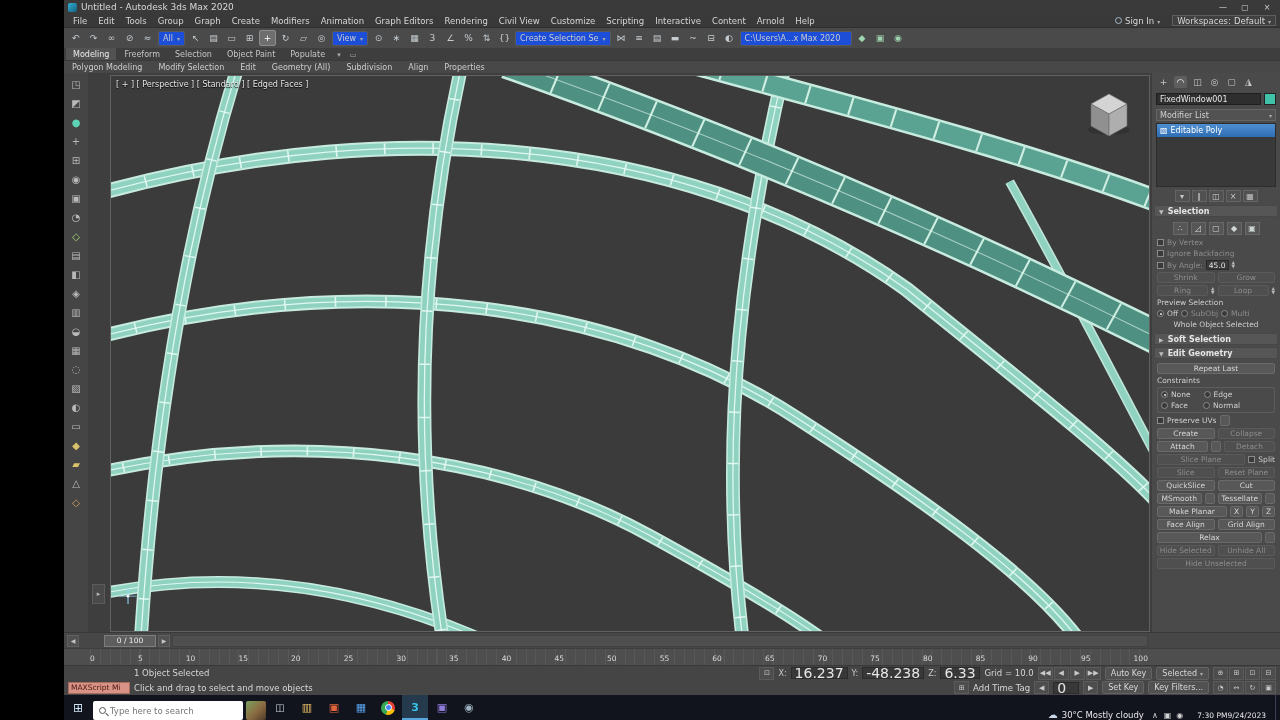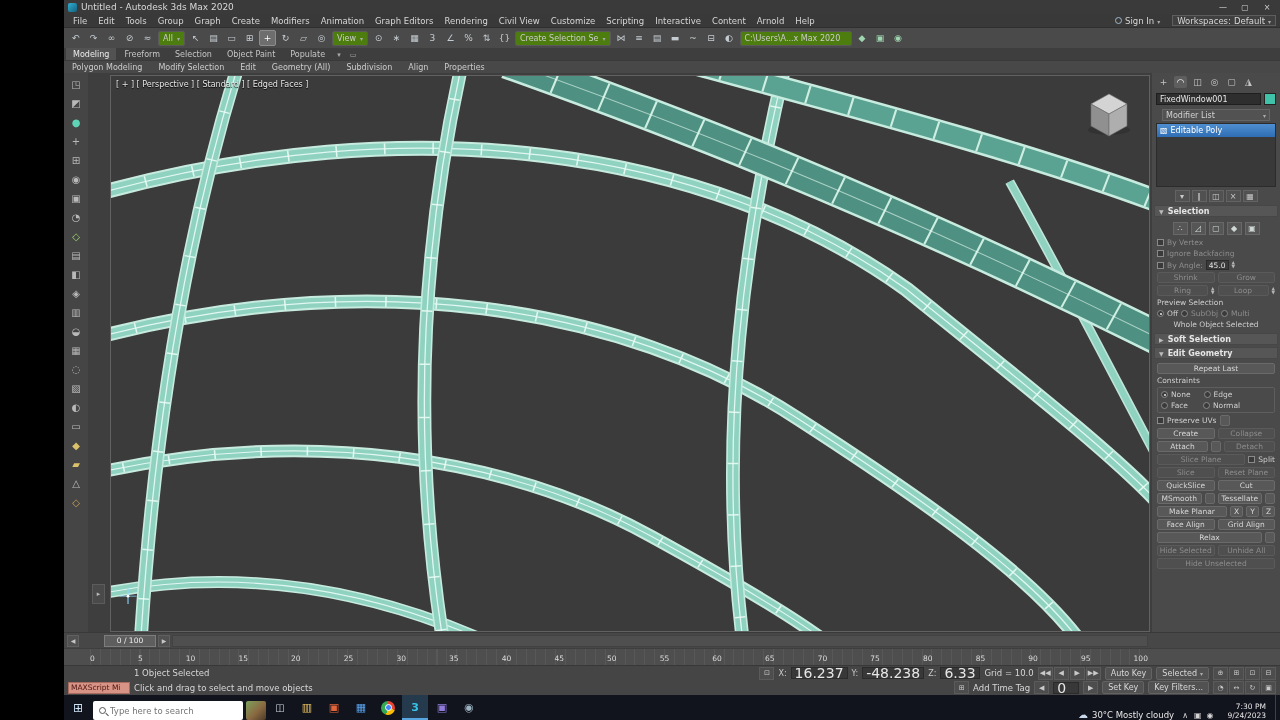--- a/index.html
+++ b/index.html
@@ -22,21 +22,21 @@
   .signin{display:flex;align-items:center;gap:3px;padding:0 6px}
   .user-dot{width:7px;height:7px;border-radius:50%;border:1px solid #9fb8c9}
   .ws-box{display:flex;align-items:center;gap:3px;border:1px solid #5e5e5e;background:#404040;height:11px;padding:0 4px;margin-left:6px}
   .dd-arr::after{content:"▾";font-size:6px;color:#aaa}
 
   
   .toolbar{height:21px;background:#4a4a4a;display:flex;align-items:center;gap:2px;padding:0 3px;border-top:1px solid #2f2f2f}
   .tgroup{display:flex;gap:1px}
   .tool-icon{width:17px;height:16px;display:flex;align-items:center;justify-content:center;font-size:9px;color:#c4ccd1}
   .tool-icon.active{background:#6e6e6e;border:1px solid #8d8d8d;border-radius:2px;color:#fff}
-  .tool-dd{height:15px;background:#4d7c0f;border:1px solid #5a5a5a;border-radius:2px;color:#ccc;font-size:8px;display:flex;align-items:center;gap:4px;padding:0 4px;white-space:nowrap}
+  .tool-dd{height:15px;background:#1d4ed8;border:1px solid #5a5a5a;border-radius:2px;color:#ccc;font-size:8px;display:flex;align-items:center;gap:4px;padding:0 4px;white-space:nowrap}
   .tool-path{width:112px;overflow:hidden}
 
   
   .ribbontabs{height:12px;background:#3e3e3e;display:flex;align-items:flex-end;padding:0 2px;font-size:8px;color:#c6c6c6}
   .rtab{padding:0 7px;height:12px;display:flex;align-items:center;white-space:nowrap}
   .rtab.active{background:#525252;color:#ececec}
   .rib-ico{width:14px;height:11px;display:flex;align-items:center;justify-content:center;color:#aaa;font-size:7px}
   .ribbonsub{height:13px;background:#484848;display:flex;align-items:center;gap:16px;padding:0 8px;font-size:8px;color:#cdcdcd;border-top:1px solid #3a3a3a}
   .rpanel{white-space:nowrap}
 
@@ -54,21 +54,21 @@
   .viewcube{position:absolute;right:12px;top:8px;z-index:3}
 
   
   .cpanel{width:128px;background:#4a4a4a;color:#d2d2d2;font-size:8px;display:flex;flex-direction:column;gap:2px;padding:3px 2px;overflow:hidden}
   .cp-tabs{display:flex;gap:4px;align-items:center;padding:0 3px 1px}
   .cp-tab{width:13px;height:12px;display:flex;align-items:center;justify-content:center;color:#c6c6c6;font-size:9px}
   .cp-tab.active{background:#5e5e5e;border-radius:2px;color:#fff}
   .cp-namerow{display:flex;gap:3px;align-items:flex-end;padding:2px 2px}
   .cp-name{flex:1;background:#2e2e2e;border:1px solid #1f1f1f;height:12px;display:flex;align-items:center;padding:0 3px;color:#e8e8e8}
   .cp-swatch{width:12px;height:12px;background:#3fc2a7;border:1px solid #222}
-  .cp-modlist{margin:0 8px;height:12px;background:#525252;border:1px solid #656565;display:flex;align-items:center;justify-content:space-between;padding:0 3px}
+  .cp-modlist{margin:0 2px;height:12px;background:#525252;border:1px solid #656565;display:flex;align-items:center;justify-content:space-between;padding:0 3px}
   .cp-stack{margin:0 2px;height:64px;background:#393939;border:1px solid #2c2c2c}
   .cp-stack-row{height:13px;background:linear-gradient(#4e8fd0,#2f6db4);color:#fff;display:flex;align-items:center;gap:3px;padding:0 3px}
   .cp-stackbtns{display:flex;gap:2px;justify-content:center;padding:1px 0}
   .sbtn{width:15px;height:12px;background:#515151;border:1px solid #636363;color:#c9c9c9;font-size:8px;display:flex;align-items:center;justify-content:center}
   .rollout-h{height:12px;background:#565656;border:1px solid #474747;display:flex;align-items:center;gap:4px;padding:0 4px;font-weight:bold;color:#e5e5e5}
   .rollout-h .tri{font-size:6px;color:#bbb;font-weight:normal}
   .ro-body{display:flex;flex-direction:column;gap:2px;padding:2px 3px}
   .row{display:flex;align-items:center;gap:3px}
   .row.center{justify-content:center}
   .pbtn{flex:1;height:11px;background:#585858;border:1px solid #6a6a6a;border-radius:2px;color:#d6d6d6;font-size:7.5px;display:flex;align-items:center;justify-content:center;white-space:nowrap;overflow:hidden}
@@ -120,21 +120,21 @@
   .tv-icon{width:22px;height:25px;display:flex;align-items:center;justify-content:center;font-size:10px;color:#cfd8e0}
   .task-app{width:26px;height:25px;display:flex;align-items:center;justify-content:center;font-size:11px}
   .task-app .glyph{font-weight:bold}
   .task-app.active{background:#263a4d;box-shadow:inset 0 -2px 0 #58a6e0}
   .task-app.chrome .glyph{width:14px;height:14px;border-radius:50%;background:conic-gradient(#e84335 0 30%,#fbbc05 30% 55%,#34a853 55% 100%);position:relative;display:block}
   .task-app.chrome .glyph::after{content:"";position:absolute;inset:3.5px;background:#4285f4;border:1.5px solid #fff;border-radius:50%}
   .weather{margin-left:auto;display:flex;align-items:center;gap:4px;font-size:8.5px}
   .cloud{color:#c8d8ea;font-size:10px}
   .tray{display:flex;align-items:center;gap:6px;padding:0 5px;font-size:8px;color:#d5d5d5}
   .chev::after{content:"∧";font-size:8px}
-  .clock{display:flex;flex-direction:column;align-items:flex-end;line-height:9px;font-size:7.5px;padding:0 6px}
+  .clock{display:flex;flex-direction:row;align-items:flex-end;line-height:9px;font-size:7.5px;padding:0 6px}
   .showdesk{width:5px;height:25px;border-left:1px solid #3a3f55}
 </style>
 </head>
 <body>
 
 <div class="screen">
   <div class="app">
 
     <div class="titlebar">
       <span class="tb-logo"></span>

